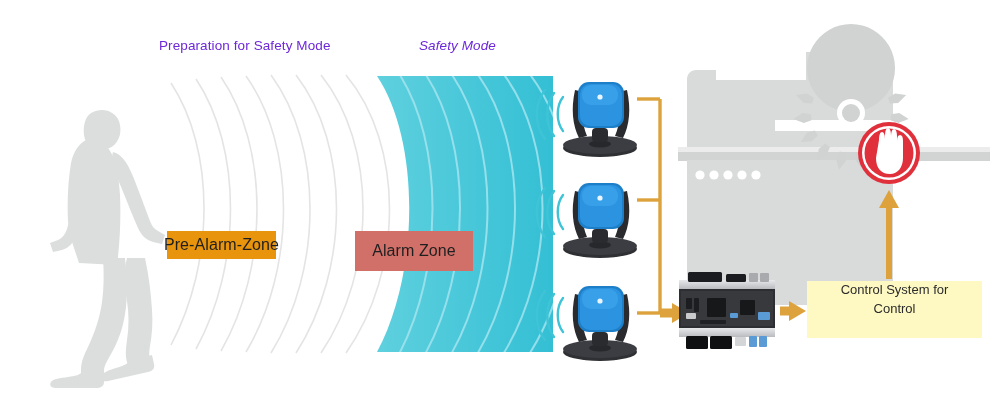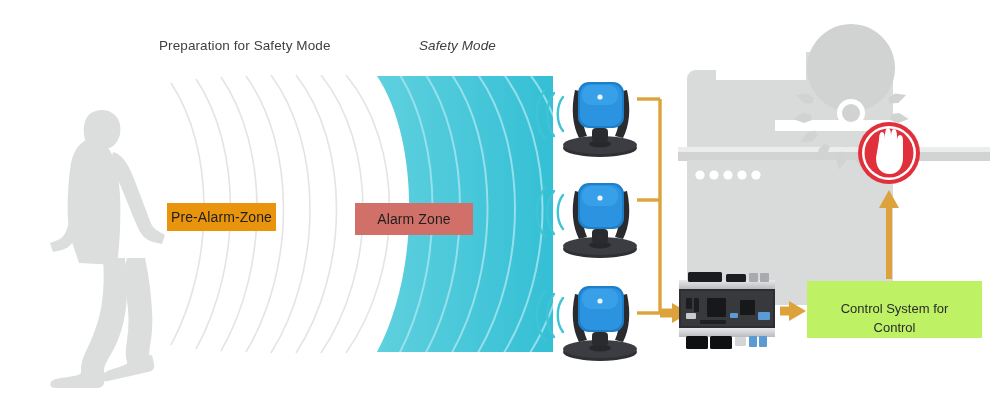--- a/index.html
+++ b/index.html
@@ -4,44 +4,45 @@
 <style>
   html,body{margin:0;padding:0;background:#ffffff;}
   body{font-family:"Liberation Sans","DejaVu Sans",sans-serif;}
   #stage{position:relative;width:1000px;height:407px;background:#ffffff;overflow:hidden;}
   .abs{position:absolute;}
 
   
   .caption{
     position:absolute;
     font-size:13.5px;
-    color:#404040;
+    color:#6d28d9;
     white-space:nowrap;
     letter-spacing:.1px;
   }
   #cap-prep{left:159px;top:38px;}
   #cap-safe{left:419px;top:38px;font-style:italic;}
 
   
   .chip{
     position:absolute;
     display:flex;align-items:center;justify-content:center;
-    font-size:14px;
+    font-size:16px;
     color:#1f1f1f;
     white-space:nowrap;
     letter-spacing:.1px;
+    margin-top:28px;
   }
   #chip-prealarm{left:167px;top:203px;width:109px;height:28px;background:#E8940C;}
-  #chip-alarm{left:355px;top:203px;width:118px;height:32px;background:#D07068;}
+  #chip-alarm{left:355px;top:203px;width:118px;height:40px;background:#D07068;}
 
   
   #ctrl-box{
     left:807px;top:281px;width:175px;height:57px;
-    background:#bef264;
-    display:flex;align-items:flex-end;justify-content:center;
+    background:#fef9c3;
+    display:flex;align-items:flex-start;justify-content:center;
     text-align:center;
     font-size:13px;color:#2b2b2b;line-height:1.45;
     padding:0 8px;box-sizing:border-box;
   }
 
   svg{display:block;}
   #svg-main{position:absolute;left:0;top:0;}
 </style>
 </head>
 <body>

